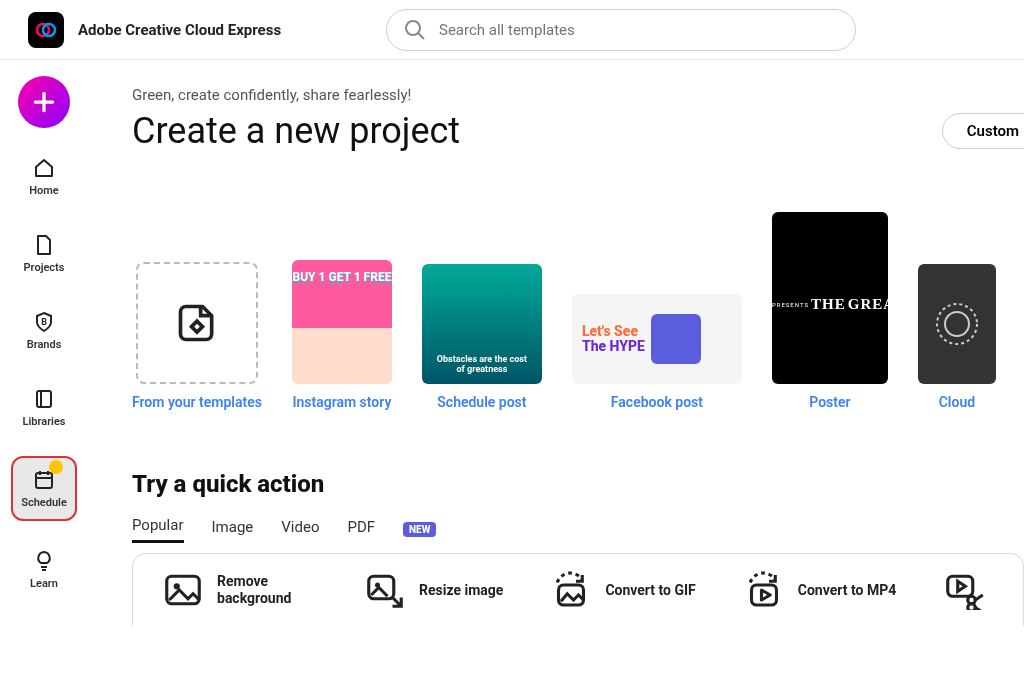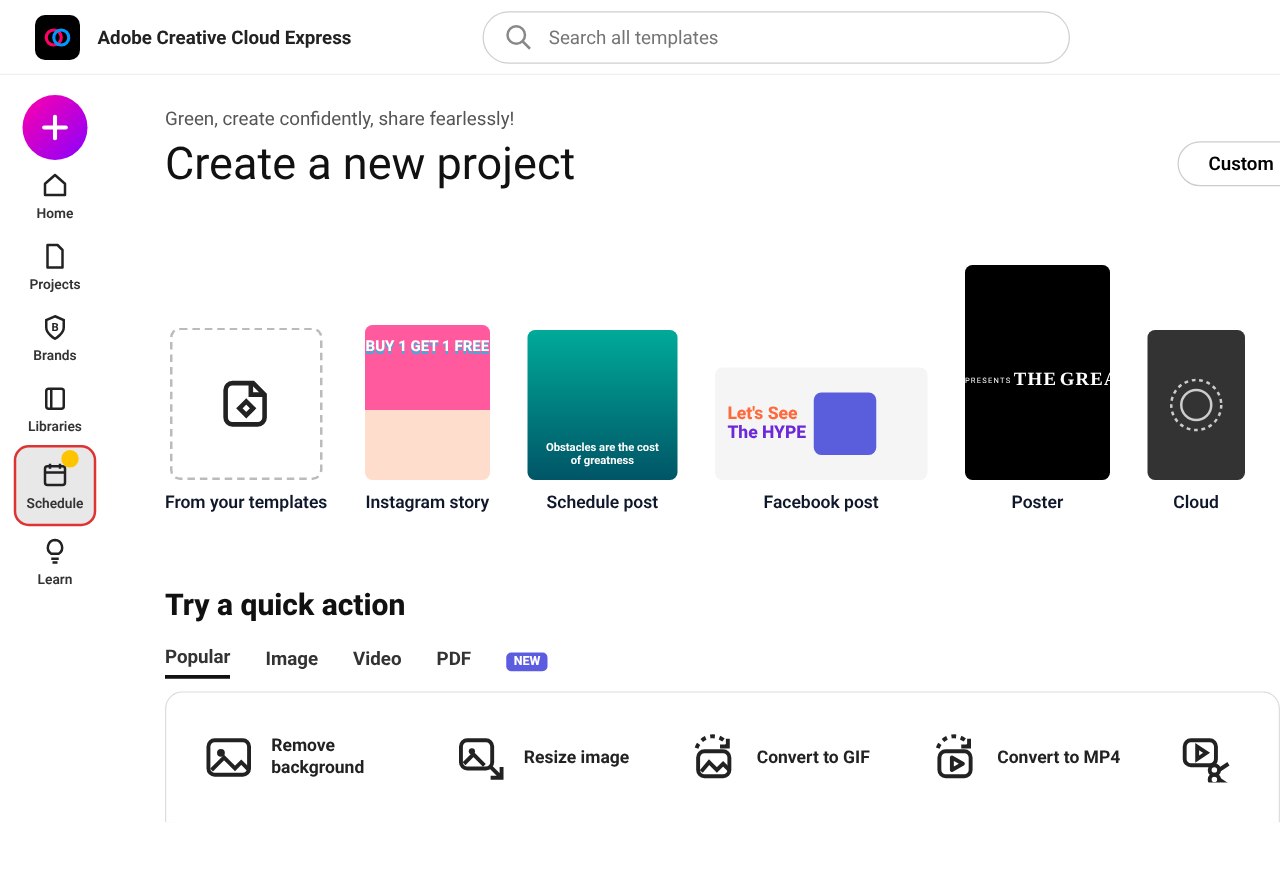--- a/index.html
+++ b/index.html
@@ -3,55 +3,55 @@
 <meta charset="utf-8">
 <style>
 * { margin: 0; padding: 0; box-sizing: border-box; font-family: -apple-system, BlinkMacSystemFont, "Segoe UI", Roboto, sans-serif; }
 body { width: 1024px; height: 700px; overflow: hidden; background: #fff; }
 .header { height: 60px; display: flex; align-items: center; padding: 0 28px; border-bottom: 1px solid #eee; gap: 14px; }
 .logo-box { width: 36px; height: 36px; background: #000; border-radius: 8px; display: flex; align-items: center; justify-content: center; }
 .app-title { font-size: 15px; font-weight: 700; color: #222; }
 .search-wrap { margin-left: auto; margin-right: 140px; display: flex; align-items: center; width: 470px; height: 42px; border: 1px solid #d0d0d0; border-radius: 21px; padding: 0 16px; gap: 12px; color: #888; }
 .search-wrap input { border: none; outline: none; font-size: 15px; flex: 1; color: #333; background: transparent; }
 .body-wrap { display: flex; height: calc(700px - 60px); }
-.sidebar { width: 88px; display: flex; flex-direction: column; align-items: center; padding-top: 16px; }
+.sidebar { width: 88px; display: flex; flex-direction: column; align-items: center; padding-top: 16px; gap: 20px; }
 .new-btn { width: 52px; height: 52px; border-radius: 50%; background: linear-gradient(135deg, #ff00aa, #8a00ff); display: flex; align-items: center; justify-content: center; color: #fff; font-size: 28px; cursor: pointer; }
 .nav-item { display: flex; flex-direction: column; align-items: center; gap: 4px; cursor: pointer; width: 66px; padding: 8px 0; border-radius: 8px; }
 .nav-item span.lbl { font-size: 11px; font-weight: 600; color: #333; }
 .nav-item.highlighted { background: #e8e8e8; border: 2px solid #d33; border-radius: 12px; padding: 10px 0; }
 .badge-prem { position: absolute; right: 12px; top: 2px; width: 14px; height: 14px; background: #ffc400; border-radius: 50%; }
 .nav-item { position: relative; }
 .main { flex: 1; padding: 26px 0 0 44px; overflow: hidden; }
 .tagline { font-size: 15px; color: #555; margin-bottom: 6px; }
 .title-row { display: flex; align-items: center; }
 .main-title { font-size: 36px; font-weight: 400; color: #111; }
 .custom-btn { margin-left: auto; margin-right: -20px; border: 1px solid #ccc; border-radius: 18px; padding: 8px 24px; font-size: 15px; font-weight: 600; background: #fff; cursor: pointer; }
 .templates-row { display: flex; gap: 30px; margin-top: 60px; align-items: flex-end; }
 .tmpl { display: flex; flex-direction: column; align-items: center; gap: 10px; cursor: pointer; }
-.tmpl-lbl { font-size: 14px; font-weight: 600; color: #0f172a; }
+.tmpl-lbl { font-size: 14px; font-weight: 600; color: #3b82f6; }
 .card-dashed { width: 122px; height: 122px; border: 2px dashed #bbb; border-radius: 8px; display: flex; align-items: center; justify-content: center; }
 .ig-story { width: 100px; height: 124px; border-radius: 6px; background: linear-gradient(#ff5a9e 0%, #ff5a9e 55%, #fdc 55%, #fdc 100%); display: flex; align-items: flex-start; justify-content: center; padding-top: 10px; color: #fff; font-size: 12px; font-weight: 800; text-align: center; }
 .ig-post { width: 120px; height: 120px; border-radius: 6px; background: linear-gradient(#0a9, #056); display: flex; align-items: flex-end; justify-content: center; color: #fff; font-size: 9px; font-weight: 700; text-align: center; padding: 10px; }
 .fb-post { width: 170px; height: 90px; border-radius: 6px; background: #f5f5f5; display: flex; align-items: center; padding: 10px; gap: 6px; }
 .fb-post .txt { font-size: 14px; font-weight: 800; line-height: 1.1; }
 .fb-post .txt .l1 { color: #ff6a3d; }
 .fb-post .txt .l2 { color: #6d28d9; }
 .fb-shape { width: 50px; height: 50px; background: #5a5edc; border-radius: 6px; }
 .poster { width: 116px; height: 172px; border-radius: 6px; background: #000; display: flex; flex-direction: row; align-items: center; justify-content: flex-start; padding-top: 12px; color: #fff; gap: 2px; position: relative; overflow: hidden; }
 .poster .sub { font-size: 6px; letter-spacing: 1px; }
 .poster .big { font-size: 15px; font-weight: 800; font-family: Georgia, serif; letter-spacing: 1px; }
 .poster .statue { width: 56px; height: 90px; background: #888; border-radius: 8px; margin-top: 6px; box-shadow: 0 0 0 2px #0ff; }
 .logo-card { width: 78px; height: 120px; border-radius: 6px; background: #333; display: flex; align-items: center; justify-content: center; }
 .quick-section { margin-top: 60px; }
 .quick-title { font-size: 24px; font-weight: 800; color: #111; margin-bottom: 18px; }
 .tabs { display: flex; gap: 28px; align-items: center; margin-bottom: 10px; }
-.tab { font-size: 15px; font-weight: 700; color: #333; padding-bottom: 6px; cursor: pointer; }
+.tab { font-size: 15px; font-weight: 400; color: #333; padding-bottom: 6px; cursor: pointer; }
 .tab.active { border-bottom: 3px solid #111; }
 .new-badge { background: #5c5ce0; color: #fff; font-size: 10px; font-weight: 800; padding: 2px 6px; border-radius: 4px; }
-.qa-row { border: 1px solid #ddd; border-radius: 14px 14px 0 0; border-bottom: none; padding: 32px 30px; display: flex; gap: 48px; align-items: center; }
+.qa-row { border: 1px solid #ddd; border-radius: 14px 14px 0 0; border-bottom: none; padding: 16px 30px; display: flex; gap: 48px; align-items: center; }
 .qa-item { display: flex; align-items: center; gap: 14px; cursor: pointer; }
 .qa-item .ql { font-size: 14px; font-weight: 700; color: #222; max-width: 100px; line-height: 1.2; }
 .svg-ic { width: 24px; height: 24px; }
 .qa-ic { width: 40px; height: 40px; }
 </style>
 </head>
 <body>
 
 <div class="header">
   <div class="logo-box">

